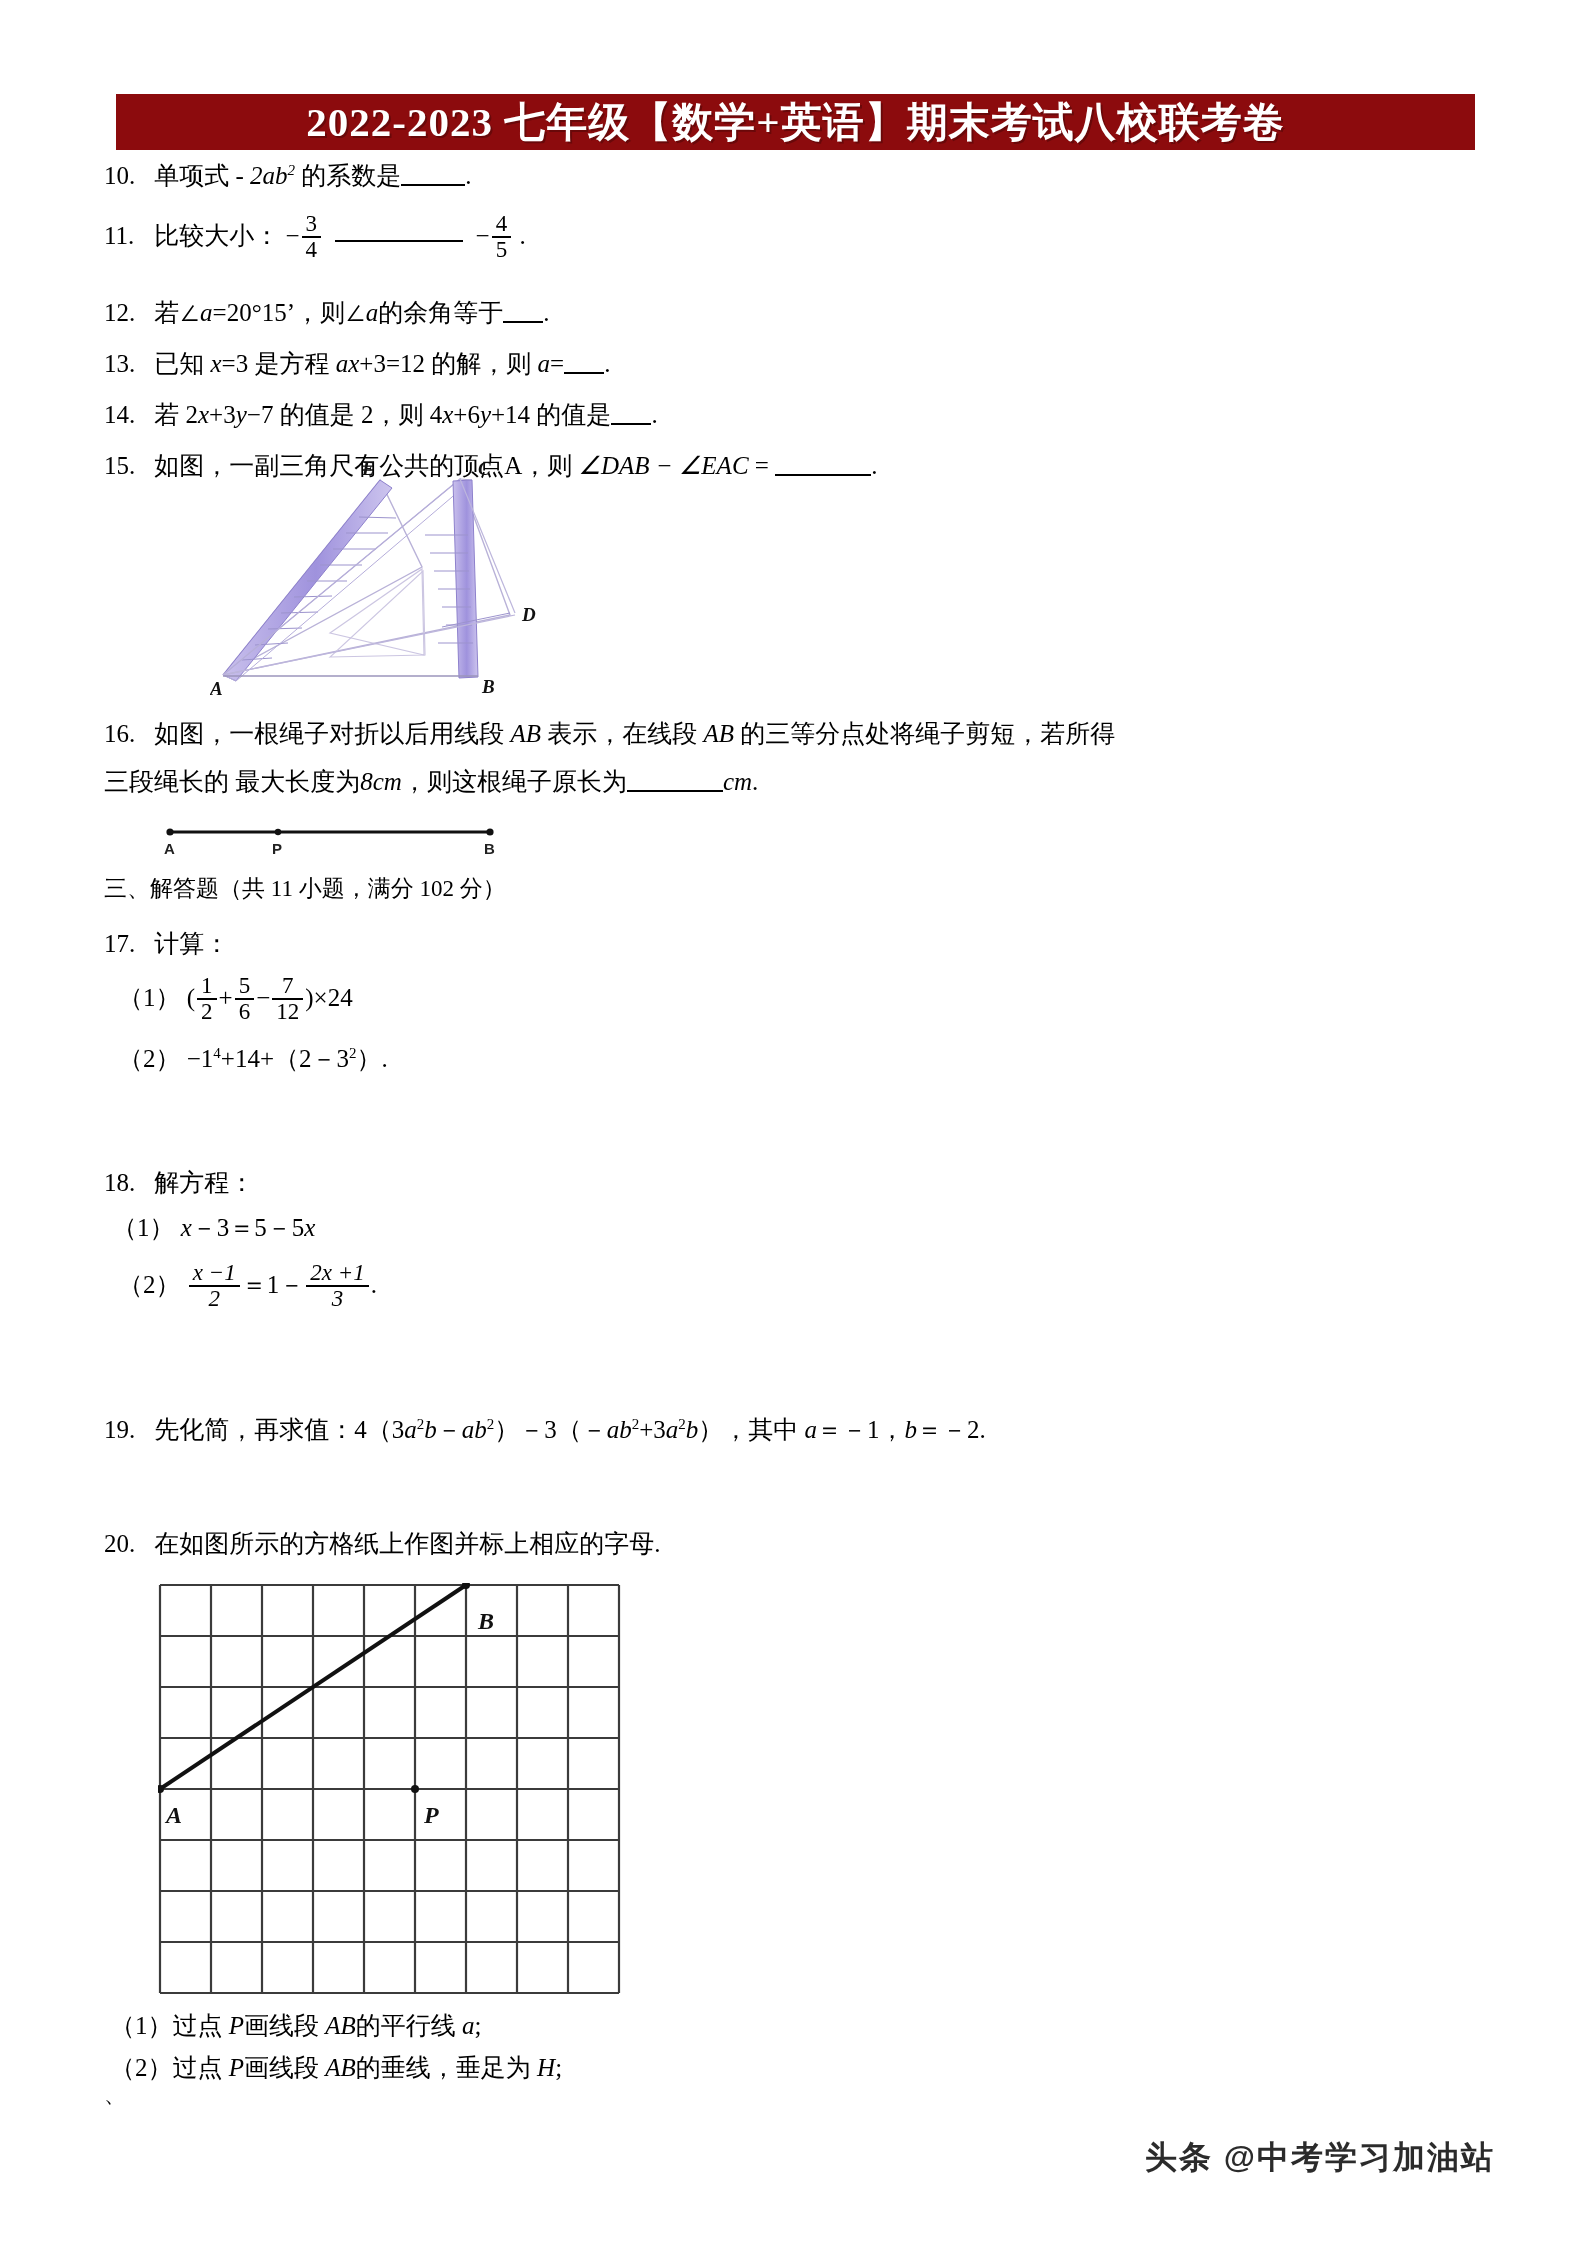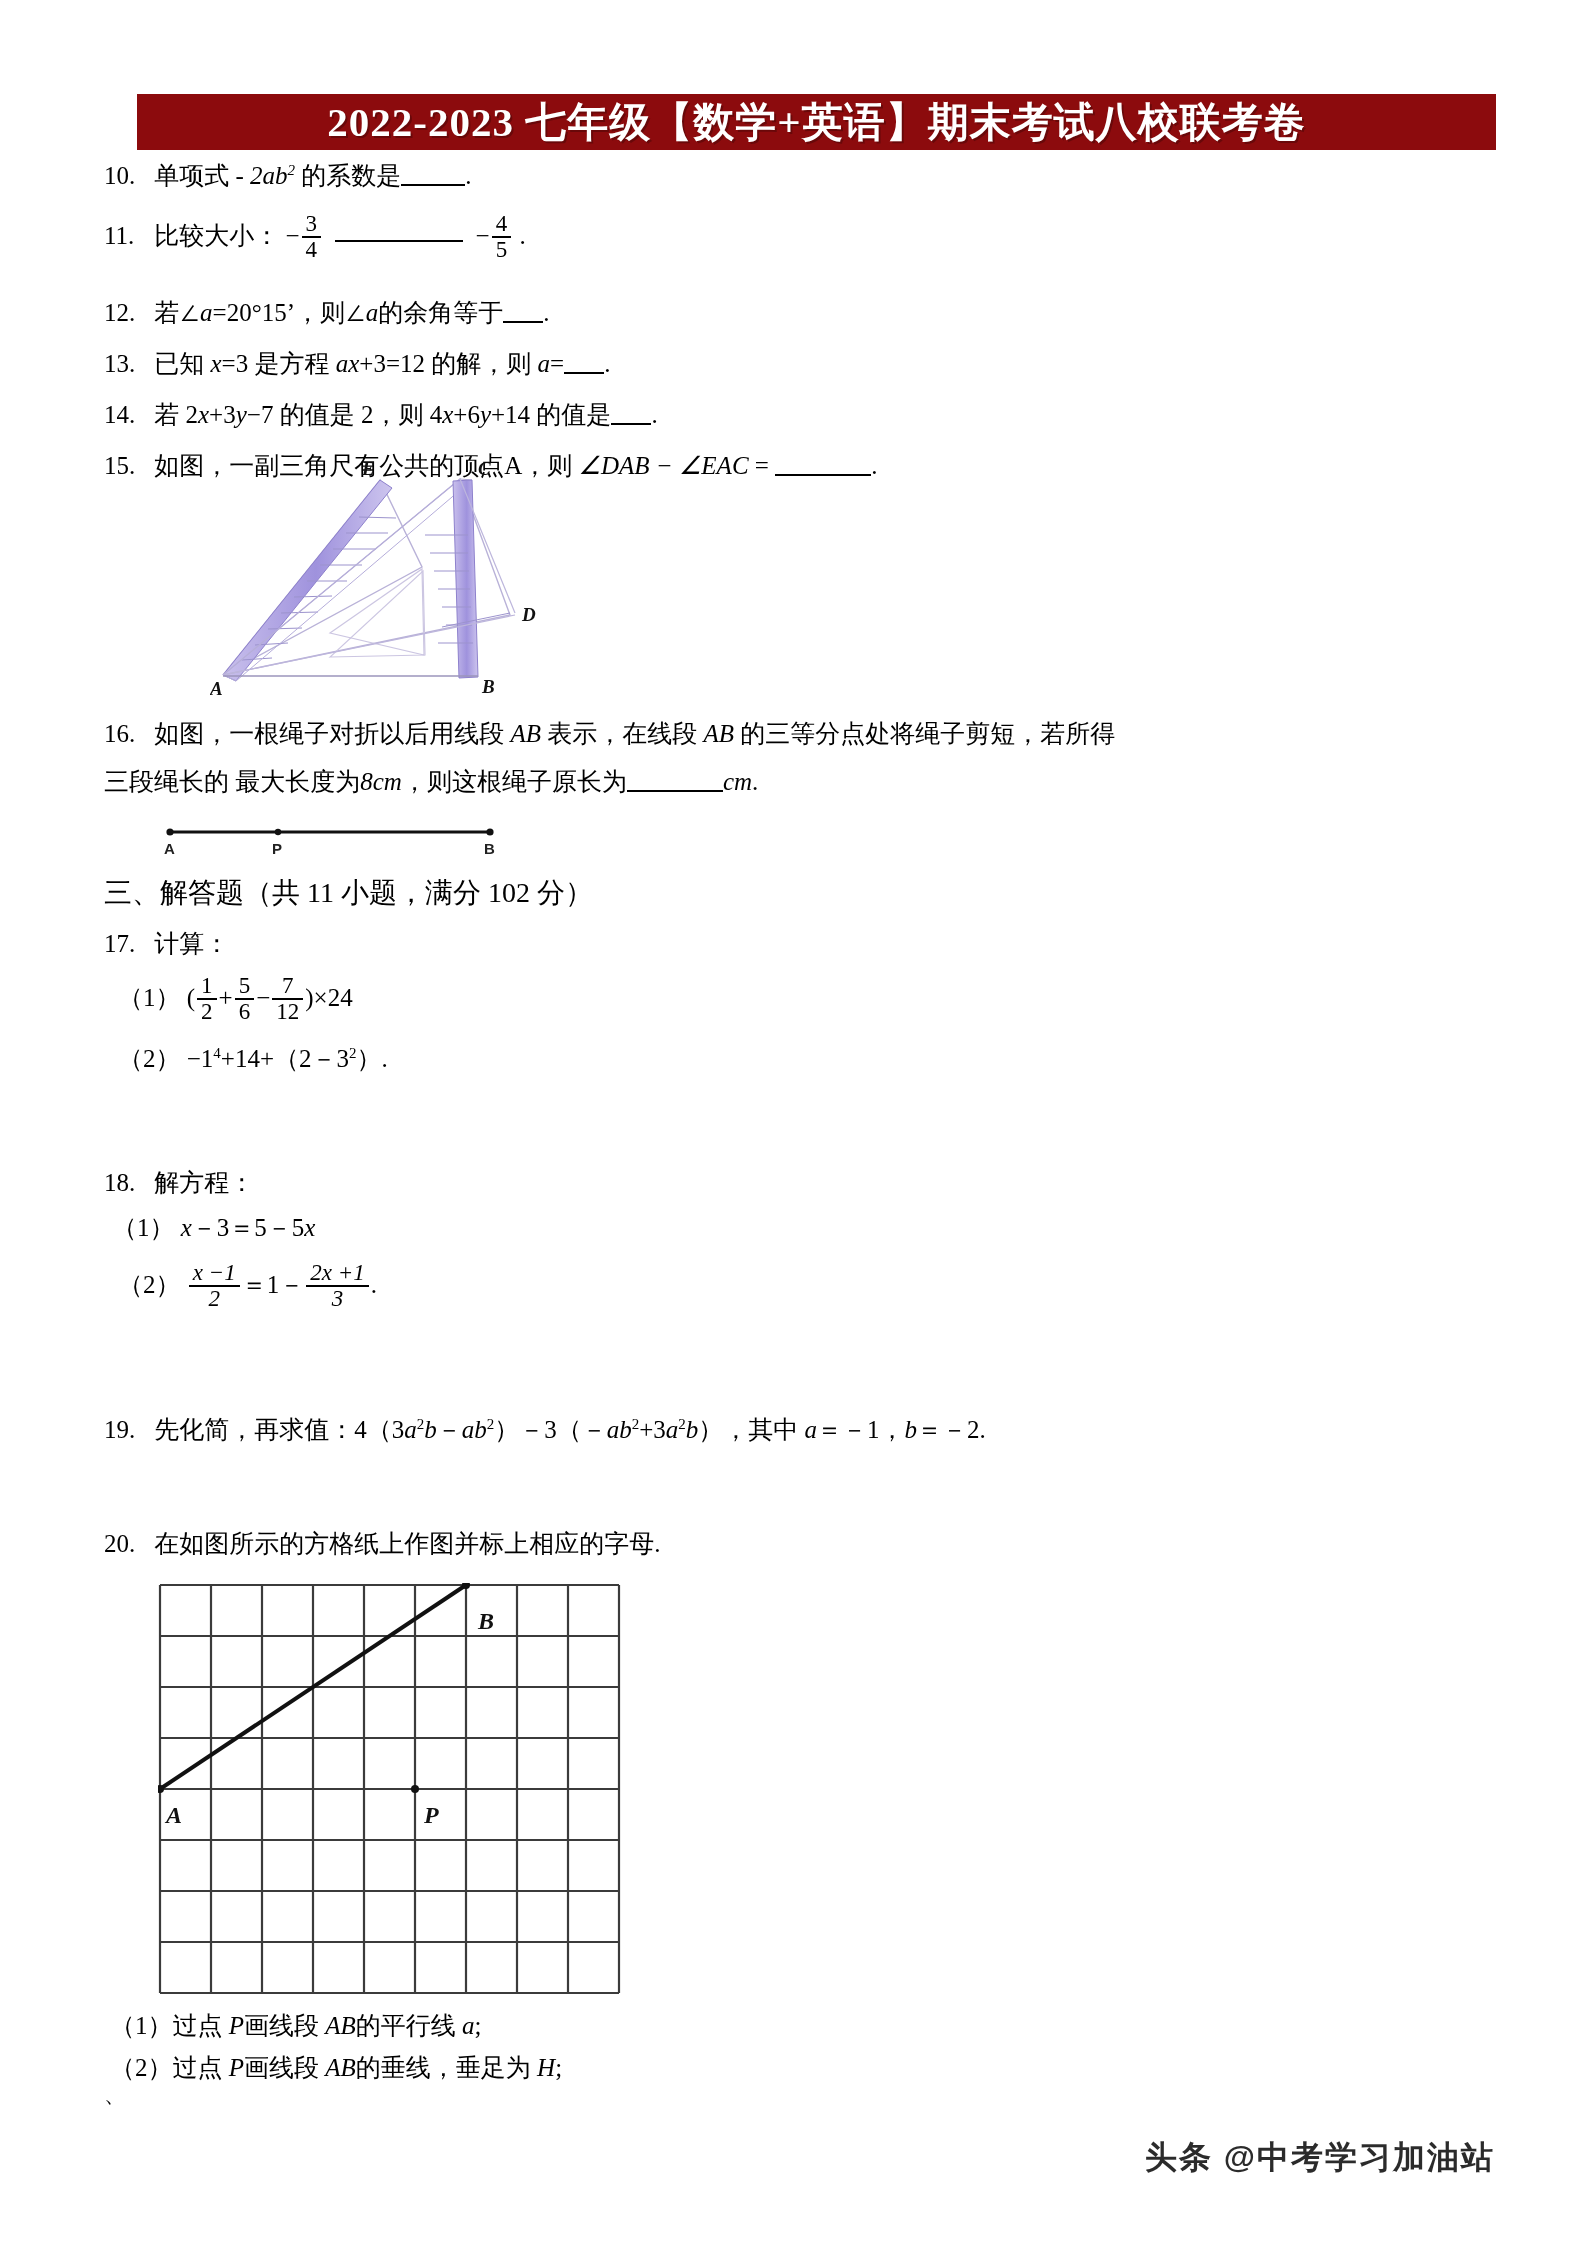--- a/index.html
+++ b/index.html
@@ -8,21 +8,21 @@
     background:#ffffff;
     font-family:"Liberation Serif", serif;
     color:#000;
     position:relative;
     overflow:hidden;
   }
   .page{position:relative;width:1587px;height:2245px;}
 
   
   .banner{
-    position:absolute; left:137px; top:94px; width:1359px; height:56px;
+    position:absolute; left:116px; top:94px; width:1359px; height:56px;
     background:#8c0b0d;
     display:flex; align-items:center; justify-content:center;
   }
   .banner-text{
     color:#ffffff;
     font-family:"Liberation Serif", serif;
     font-weight:bold;
     font-size:41px;
     letter-spacing:1px;
     white-space:nowrap;
@@ -207,21 +207,21 @@
       <line x1="10" y1="14" x2="330" y2="14" stroke="#111" stroke-width="3.2"></line>
       <circle cx="10" cy="14" r="3.6" fill="#111"></circle>
       <circle cx="118" cy="14" r="3.2" fill="#111"></circle>
       <circle cx="330" cy="14" r="3.6" fill="#111"></circle>
       <text class="seg-lbl" x="4" y="36">A</text>
       <text class="seg-lbl" x="112" y="36">P</text>
       <text class="seg-lbl" x="324" y="36">B</text>
     </svg>
   </div>
 
-  <div class="q" style="left:104px; top:875px; font-size:28px;">三、解答题（共 11 小题，满分 102 分）</div>
+  <div class="q" style="left:104px; top:875px; font-size:23px;">三、解答题（共 11 小题，满分 102 分）</div>
 
   <div class="q" style="left:104px; top:928px;">
     <span class="num">17.</span>
     <span>计算：</span>
   </div>
   <div class="q" style="left:118px; top:975px;">
     <span>（1）</span>
     <span>(</span><span class="frac"><span class="n">1</span><span class="d">2</span></span><span>+</span><span class="frac"><span class="n">5</span><span class="d">6</span></span><span>−</span><span class="frac"><span class="n">7</span><span class="d">12</span></span><span>)×24</span>
   </div>
   <div class="q" style="left:118px; top:1043px;">

